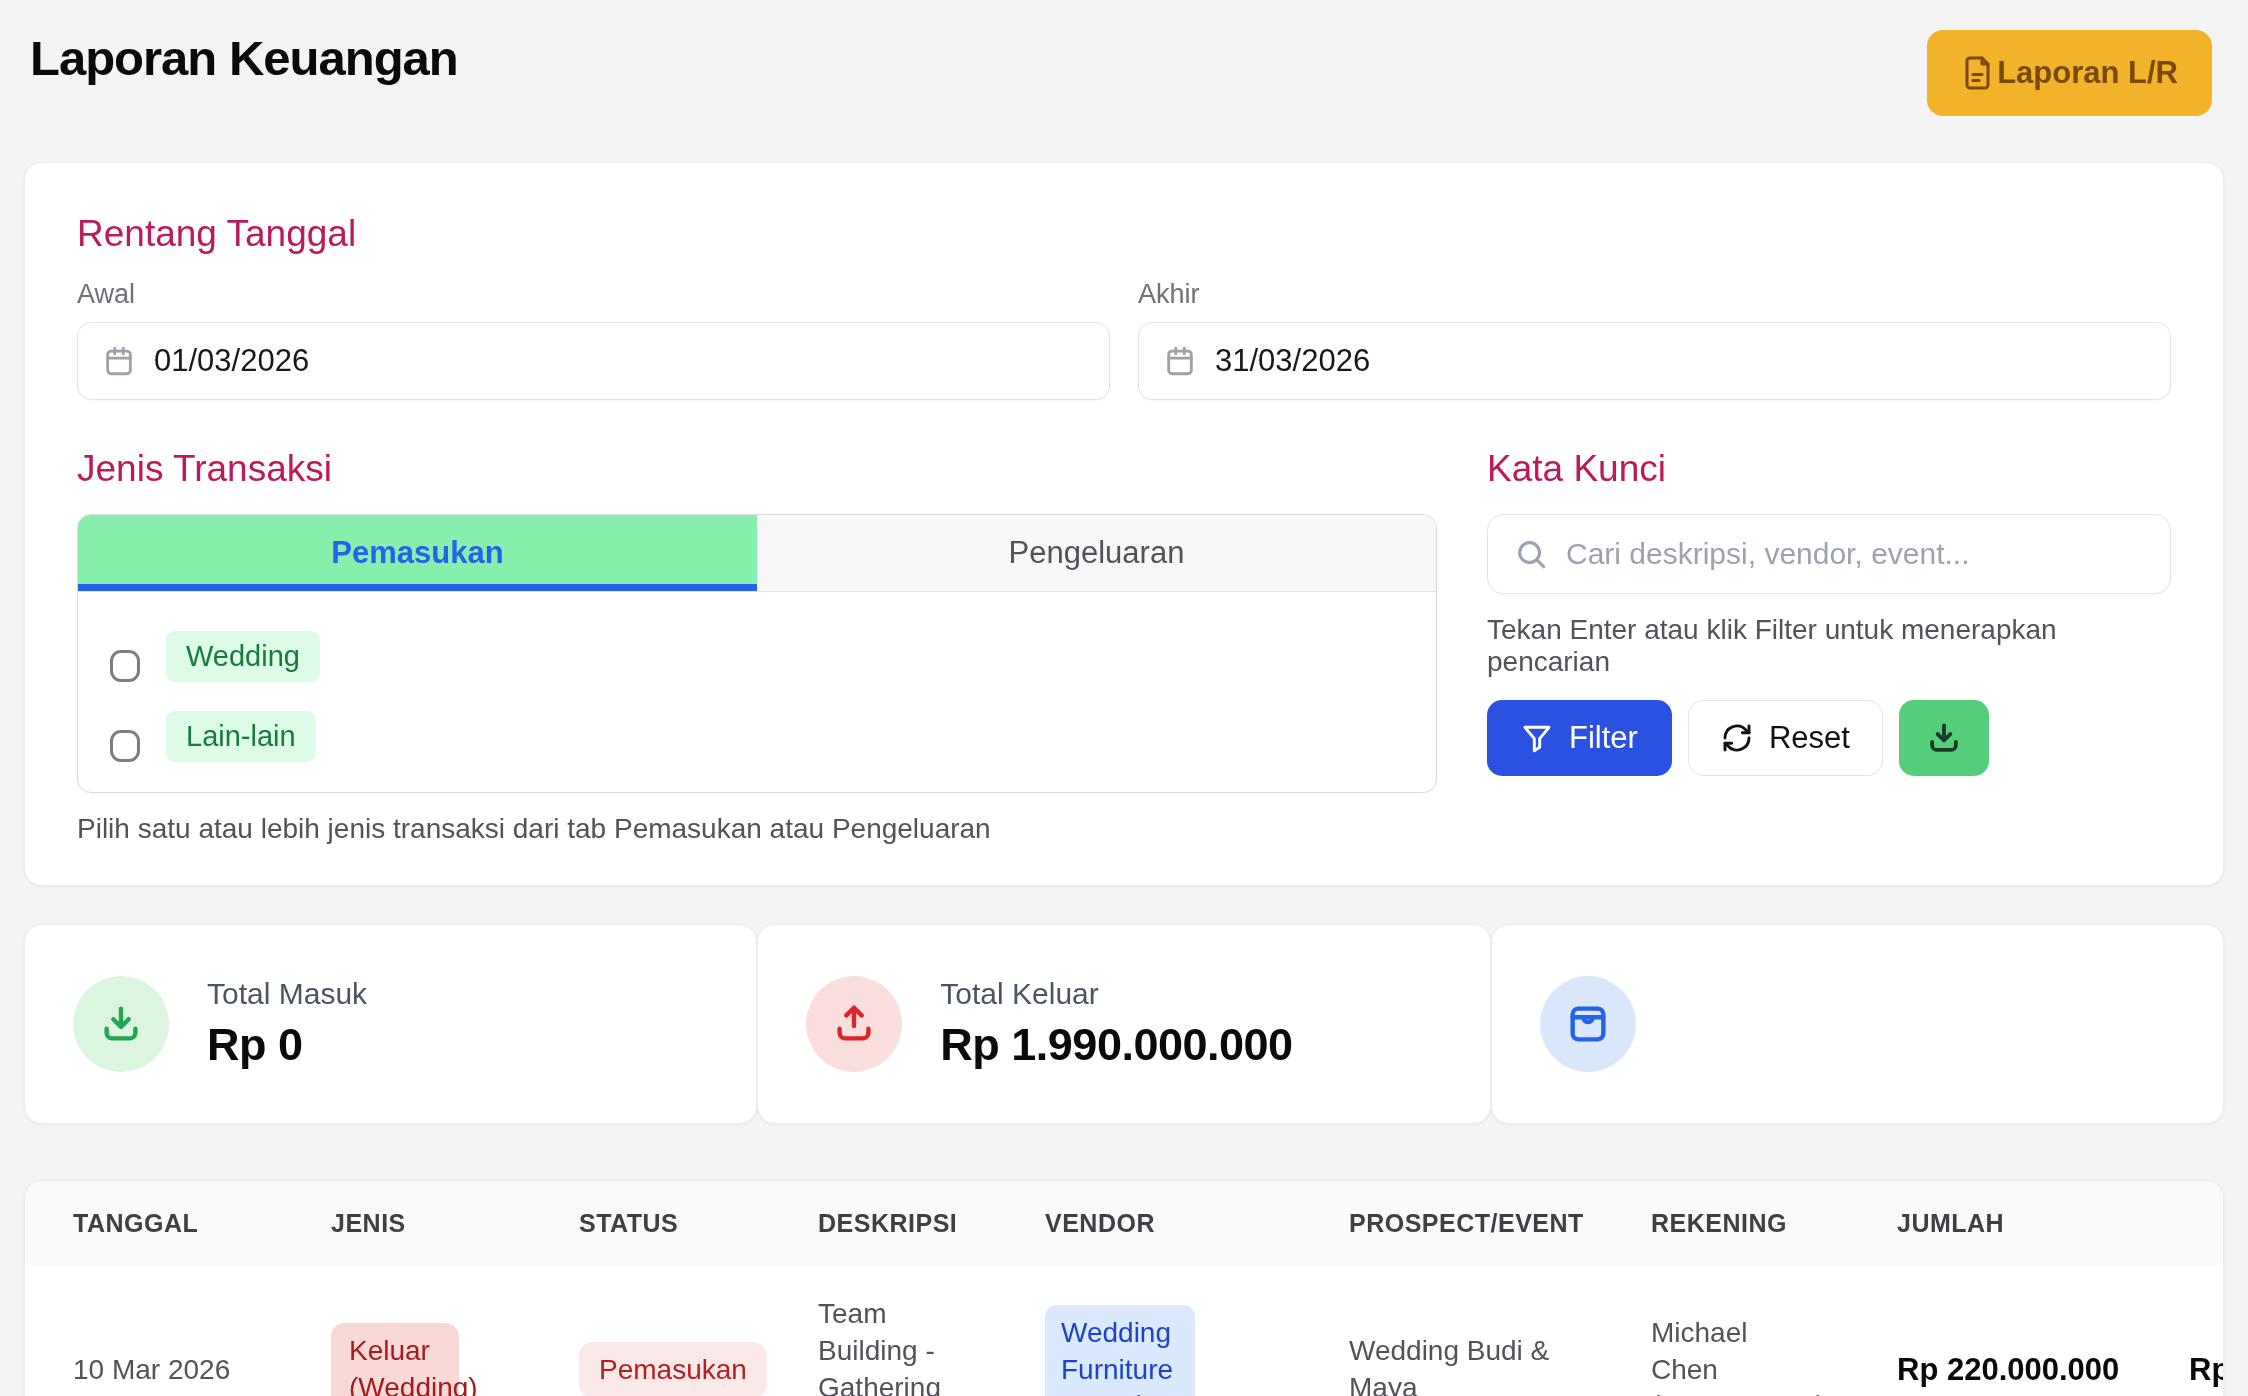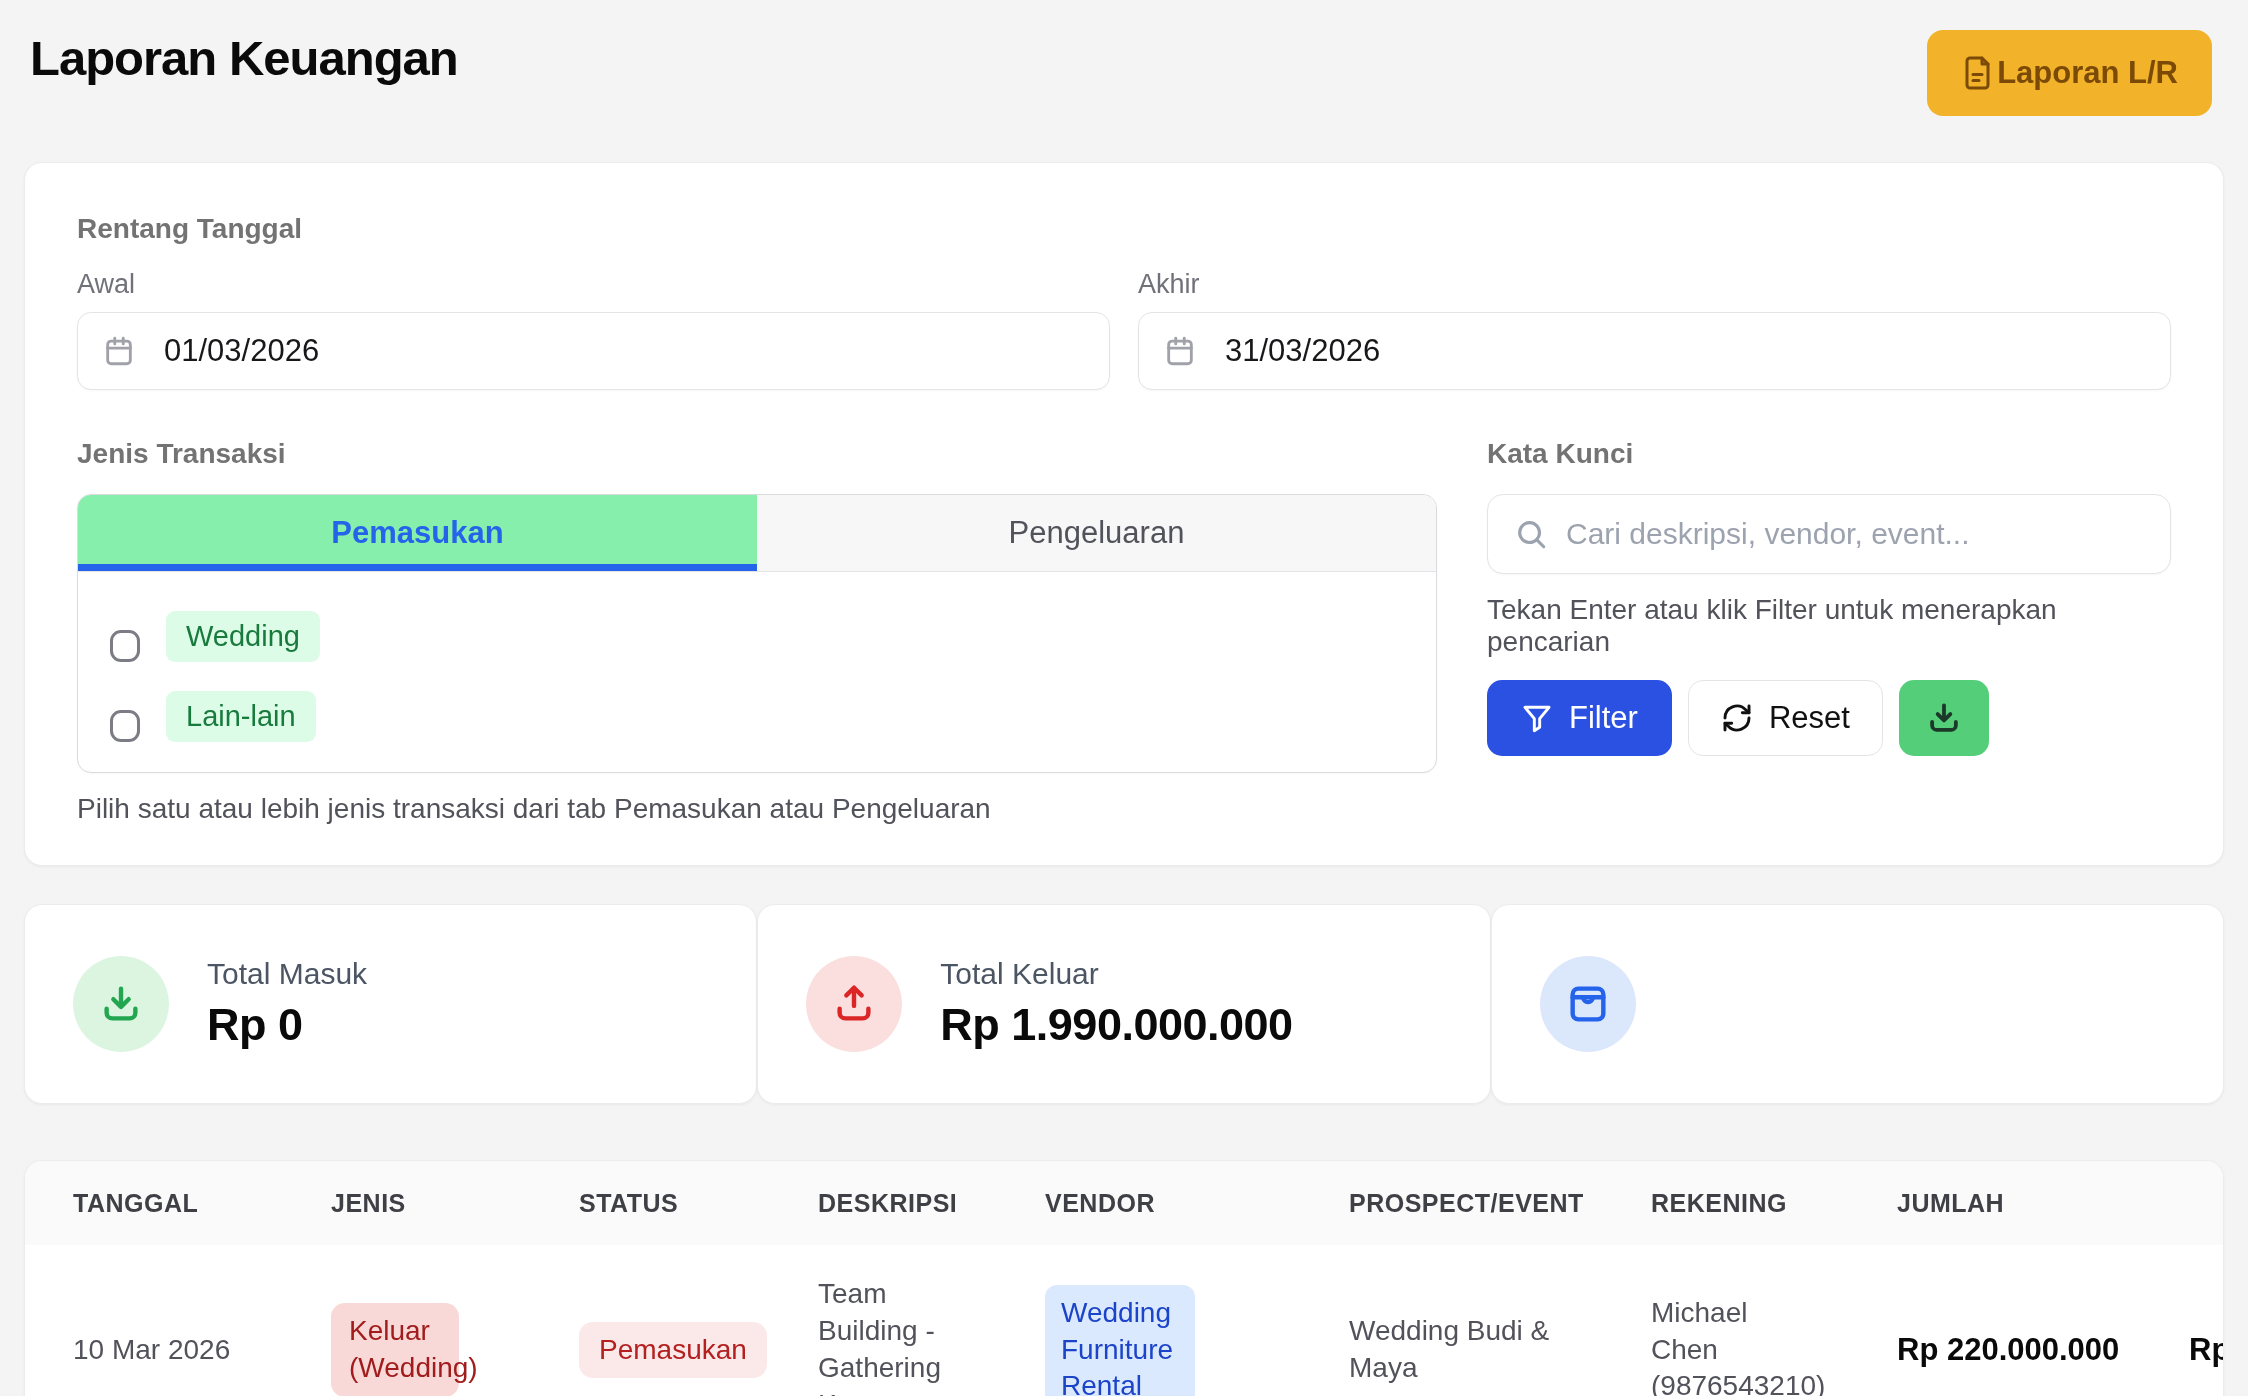--- a/index.html
+++ b/index.html
@@ -15,27 +15,27 @@
   .page-title { font-size:49px; font-weight:800; letter-spacing:-1px; color:#0A0A0A; }
   .btn-report {
     display:flex; align-items:center; height:86px; padding:0 34px;
     background:#F2B32A; border:none; border-radius:16px; cursor:pointer;
     font-family:inherit; font-size:31px; font-weight:600; color:#7B4A06;
   }
   
   .card { background:#FFFFFF; border:1px solid #ECECEE; border-radius:18px; box-shadow:0 1px 3px rgba(0,0,0,0.05); }
   
   .filter-card { margin:46px 24px 0 24px; padding:50px 52px 40px 52px; }
-  .section-label { font-size:28px; font-weight:700; color:#737373; margin-bottom:24px; }
+  .section-label { font-size:37px; font-weight:400; color:#be185d; margin-bottom:24px; }
   .date-row { display:flex; gap:28px; }
   .date-col { flex:1; }
   .field-label { font-size:27px; color:#71717A; margin-bottom:12px; }
   .date-input {
     height:78px; border:1.5px solid #E4E4E7; border-radius:14px; background:#fff;
-    display:flex; align-items:center; gap:28px; padding:1px 24px;
+    display:flex; align-items:center; gap:18px; padding:1px 24px;
     font-size:31px; color:#18181B; box-shadow:0 1px 2px rgba(0,0,0,0.03); cursor:pointer;
   }
   .filter-row2 { display:flex; gap:50px; margin-top:48px; }
   .jenis-col { flex:1; min-width:0; }
   .keyword-col { width:684px; flex:none; }
   .tabs-box { border:1.5px solid #DBDBDF; border-radius:14px; background:#fff; overflow:hidden; box-shadow:0 1px 2px rgba(0,0,0,0.03); }
   .tab-strip { display:flex; border-bottom:1px solid #E4E4E7; }
   .tab {
     flex:1; height:76px; display:flex; align-items:center; justify-content:center;
     font-size:31px; cursor:pointer; background:#F7F7F8; color:#52525B;

